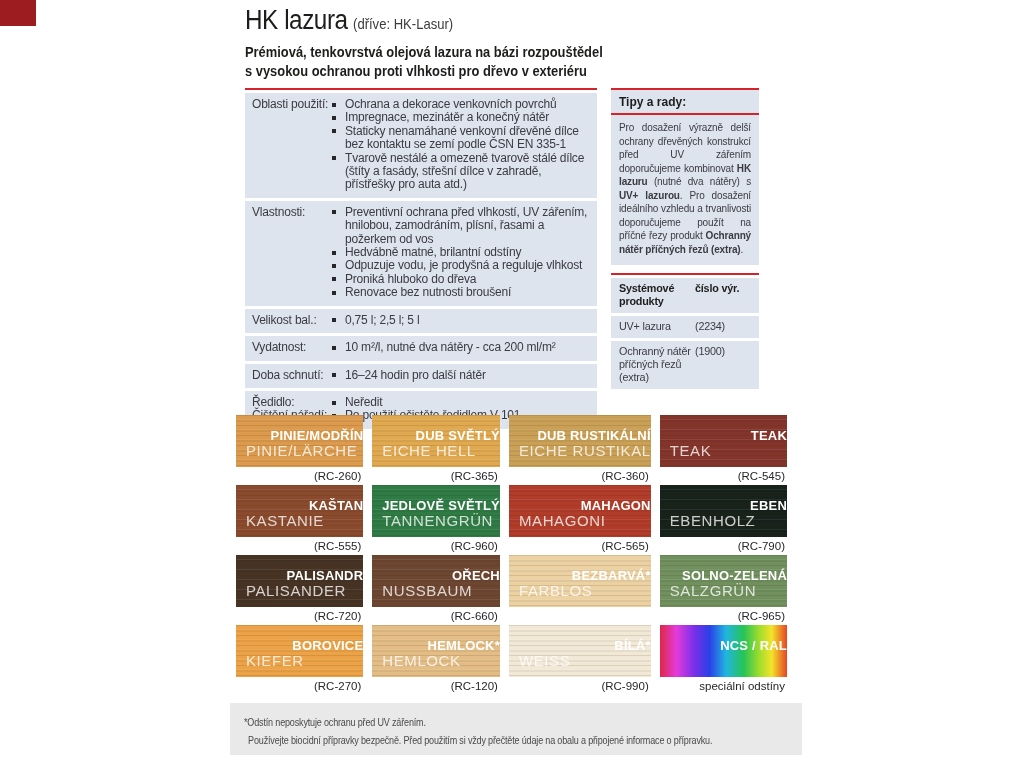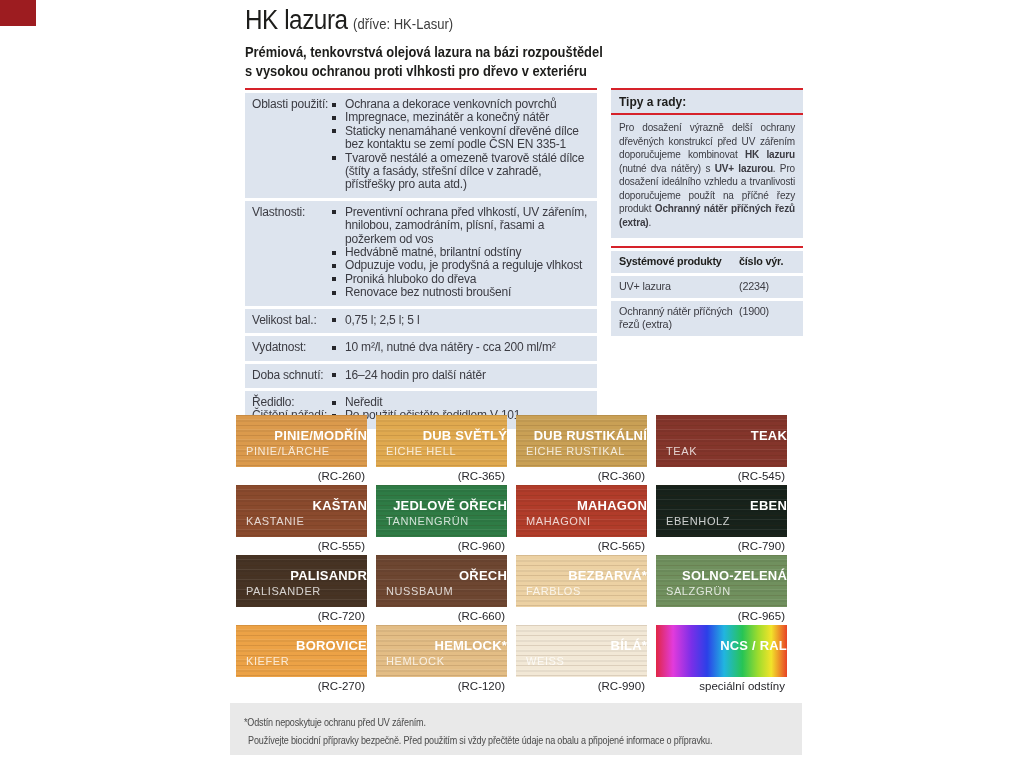--- a/index.html
+++ b/index.html
@@ -23,21 +23,21 @@
   .spec-row { background:#dde4ee; margin-top:3px; padding:5px 6px 6px 7px; display:flex; }
   .spec-row:first-of-type { margin-top:0; }
   .lbl { width:80px; flex:0 0 80px; font-size:12px; letter-spacing:-0.2px; line-height:13.4px; color:#3b3b42; }
   .items { flex:1; }
   .it { display:flex; font-size:12px; letter-spacing:-0.2px; line-height:13.4px; color:#3b3b42; }
   .sq { flex:0 0 4px; width:4px; height:4px; background:#26262b; margin:4.6px 9px 0 0; }
   .pair { display:flex; }
   .pair .lbl { width:80px; flex:0 0 80px; }
 
   
-  #sidebar { position:absolute; left:611px; top:88px; width:192px; }
+  #sidebar { position:absolute; left:611px; top:88px; width:148px; }
   .tips-head { background:#dde4ee; font-size:12px; font-weight:bold; padding:5px 8px 4px;
                border-bottom:2px solid #d6222a; color:#1d1d1b; }
   .tips-body { background:#dde4ee; padding:6px 8px 9px; font-size:10px; letter-spacing:-0.15px;
                line-height:13.5px; text-align:justify; color:#3b3b42; }
   .sb-gap { height:8px; }
   .p-row { background:#dde4ee; display:flex; padding:4px 8px 5px; margin-top:3px; }
   .p-row:first-of-type { margin-top:0; }
   .p-name { flex:1; font-size:10.8px; letter-spacing:-0.2px; line-height:13px; color:#3b3b42; }
   .p-num { flex:0 0 56px; font-size:10.8px; letter-spacing:-0.2px; line-height:13px; color:#3b3b42; }
   .p-head .p-name, .p-head .p-num { font-weight:bold; color:#1d1d1b; }
@@ -51,21 +51,21 @@
       background:repeating-linear-gradient(180deg,
         rgba(70,35,5,0.13) 0px, rgba(70,35,5,0.13) 1px,
         rgba(255,255,255,0.00) 1px, rgba(255,255,255,0.00) 4px,
         rgba(255,255,255,0.08) 4px, rgba(255,255,255,0.08) 5px,
         rgba(0,0,0,0.05) 5px, rgba(0,0,0,0.05) 7px,
         rgba(255,255,255,0.00) 7px, rgba(255,255,255,0.00) 10px); }
   .swatch.rainbow { background:linear-gradient(90deg,#e02745 0%,#e23bdc 13%,#7a2fe8 27%,
         #2b40e8 39%,#21b5e0 52%,#27c455 66%,#9fdc2d 78%,#f2e32a 88%,#e84326 100%); }
   .sw-text { position:relative; z-index:2; padding:13px 0 0 10px; }
   .sw-cz { font-size:13px; font-weight:bold; color:#ffffff; letter-spacing:0.2px; line-height:16px; white-space:nowrap;text-align:right; }
-  .sw-de { font-size:11px; color:rgba(255,255,255,0.78); letter-spacing:0.6px; line-height:14px; white-space:nowrap; }
+  .sw-de { font-size:15px; color:rgba(255,255,255,0.78); letter-spacing:0.6px; line-height:14px; white-space:nowrap; }
   .sw-code { height:18px; font-size:11.5px; color:#26262b; text-align:right; padding:3px 2px 0 0; }
 
   
   #footnote { position:absolute; left:230px; top:703px; width:572px; height:52px;
               background:#e9e9e9; padding:10px 12px 2px 14px; }
   .fn-line { font-size:11px; letter-spacing:-0.2px; line-height:18px; color:#4a4a4a;
              white-space:nowrap; transform:scaleX(0.82); transform-origin:0 50%; }
   .fn-line.second { padding-left:5px; }
 </style>
 </head>
@@ -260,21 +260,21 @@
             <div class="sw-cz">KAŠTAN</div>
             <div class="sw-de">KASTANIE</div>
           </div>
         </div>
         <div class="sw-code">(RC-555)</div>
       </div>
       <div class="cell">
         <div class="swatch" style="background: rgb(46, 123, 69);">
           <div class="grain"></div>
           <div class="sw-text">
-            <div class="sw-cz">JEDLOVĚ OŘECH</div>
+            <div class="sw-cz">JEDLOVĚ SVĚTLÝ</div>
             <div class="sw-de">TANNENGRÜN</div>
           </div>
         </div>
         <div class="sw-code">(RC-960)</div>
       </div>
       <div class="cell">
         <div class="swatch" style="background: rgb(177, 60, 42);">
           <div class="grain"></div>
           <div class="sw-text">
             <div class="sw-cz">MAHAGON</div>

